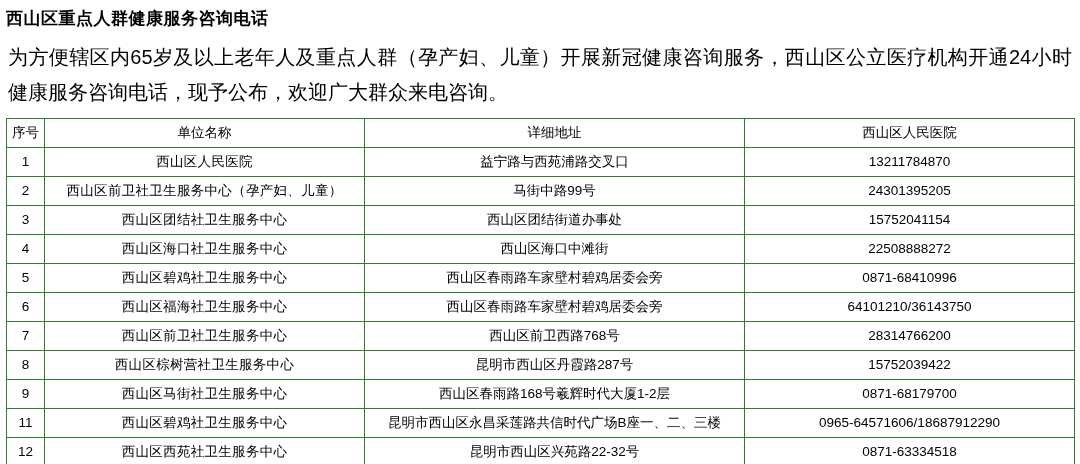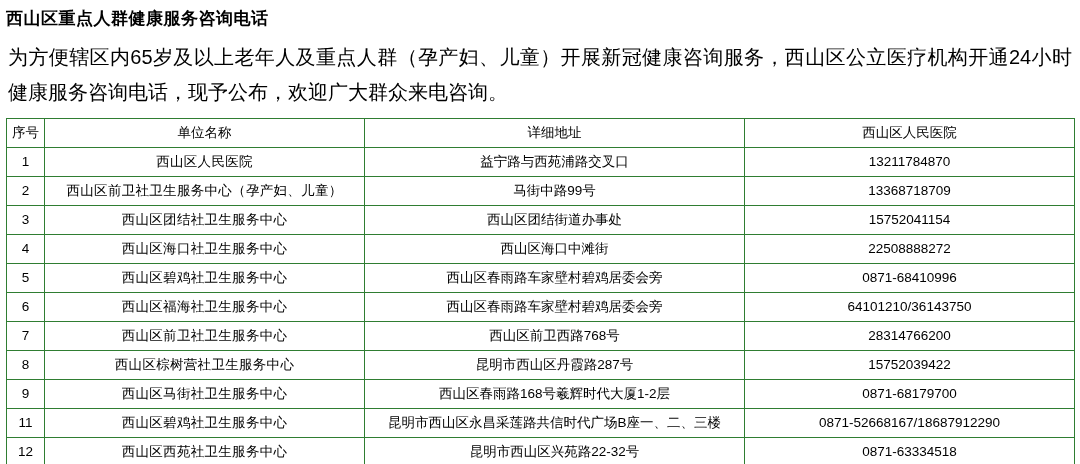--- a/index.html
+++ b/index.html
@@ -87,21 +87,21 @@
       <tr>
         <td>1</td>
         <td class="name-cell">西山区人民医院</td>
         <td>益宁路与西苑浦路交叉口</td>
         <td class="tel-cell">13211784870</td>
       </tr>
       <tr>
         <td>2</td>
         <td class="name-cell">西山区前卫社卫生服务中心（孕产妇、儿童）</td>
         <td>马街中路99号</td>
-        <td class="tel-cell">13368718709</td>
+        <td class="tel-cell">24301395205</td>
       </tr>
       <tr>
         <td>3</td>
         <td class="name-cell">西山区团结社卫生服务中心</td>
         <td>西山区团结街道办事处</td>
         <td class="tel-cell">15752041154</td>
       </tr>
       <tr>
         <td>4</td>
         <td class="name-cell">西山区海口社卫生服务中心</td>
@@ -135,21 +135,21 @@
       <tr>
         <td>9</td>
         <td class="name-cell">西山区马街社卫生服务中心</td>
         <td>西山区春雨路168号羲辉时代大厦1-2层</td>
         <td class="tel-cell">0871-68179700</td>
       </tr>
       <tr>
         <td>11</td>
         <td class="name-cell">西山区碧鸡社卫生服务中心</td>
         <td>昆明市西山区永昌采莲路共信时代广场B座一、二、三楼</td>
-        <td class="tel-cell">0871-52668167/18687912290</td>
+        <td class="tel-cell">0965-64571606/18687912290</td>
       </tr>
       <tr>
         <td>12</td>
         <td class="name-cell">西山区西苑社卫生服务中心</td>
         <td>昆明市西山区兴苑路22-32号</td>
         <td class="tel-cell">0871-63334518</td>
       </tr>
     </tbody>
   </table>
 </div>

